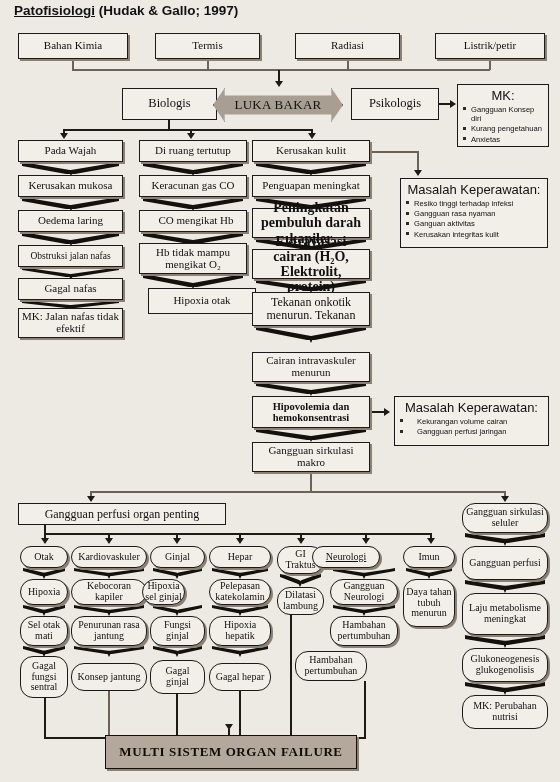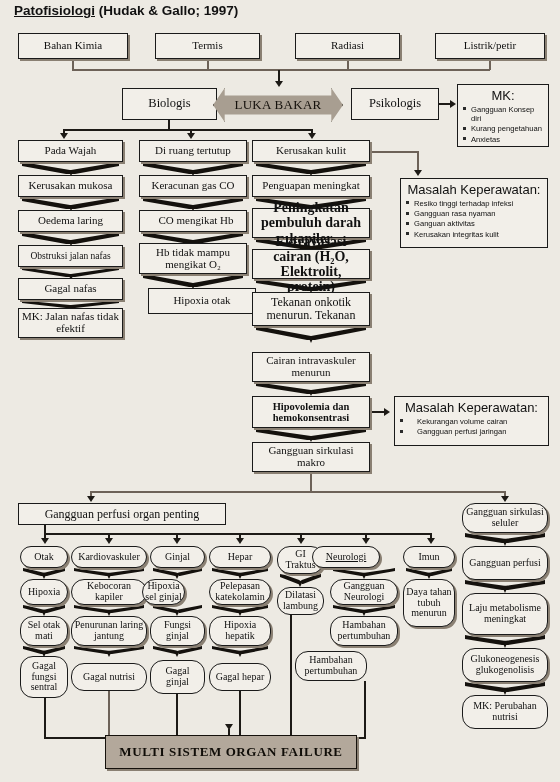--- a/index.html
+++ b/index.html
@@ -411,21 +411,21 @@
       </svg>
     </div>
   <div class="chev" style="left:330px;top:604px;">
       <svg width="68" height="12" viewBox="0 0 68 12">
         <path d="M3 1 L3 4 L31 9 L35 9 L35 6 L8 2 Z M65 1 L65 4 L37 9 L33 9 L33 6 L60 2 Z" fill="#14110d"></path>
         <path d="M31 6 L37 6 L34 12 Z" fill="#14110d"></path>
       </svg>
     </div>
 
   <div class="node sh tiny" style="left:20px;top:616px;width:48px;height:30px;">Sel otak mati</div>
-  <div class="node sh tiny" style="left:71px;top:616px;width:76px;height:30px;">Penurunan laring jantung</div>
+  <div class="node sh tiny" style="left:71px;top:616px;width:76px;height:30px;">Penurunan rasa jantung</div>
   <div class="node sh tiny" style="left:150px;top:616px;width:55px;height:30px;">Fungsi ginjal</div>
   <div class="node sh tiny" style="left:209px;top:616px;width:62px;height:30px;">Hipoxia hepatik</div>
   <div class="node sh tiny" style="left:330px;top:616px;width:68px;height:30px;">Hambahan pertumbuhan</div>
 
   <div class="chev" style="left:20px;top:645px;">
       <svg width="48" height="12" viewBox="0 0 48 12">
         <path d="M3 1 L3 4 L21 9 L25 9 L25 6 L8 2 Z M45 1 L45 4 L27 9 L23 9 L23 6 L40 2 Z" fill="#14110d"></path>
         <path d="M21 6 L27 6 L24 12 Z" fill="#14110d"></path>
       </svg>
     </div>
@@ -442,21 +442,21 @@
       </svg>
     </div>
   <div class="chev" style="left:209px;top:645px;">
       <svg width="62" height="12" viewBox="0 0 62 12">
         <path d="M3 1 L3 4 L28 9 L32 9 L32 6 L8 2 Z M59 1 L59 4 L34 9 L30 9 L30 6 L54 2 Z" fill="#14110d"></path>
         <path d="M28 6 L34 6 L31 12 Z" fill="#14110d"></path>
       </svg>
     </div>
 
   <div class="node tiny" style="left:20px;top:656px;width:48px;height:42px;">Gagal fungsi sentral</div>
-  <div class="node tiny" style="left:71px;top:663px;width:76px;height:28px;">Gagal nutrisi</div>
+  <div class="node tiny" style="left:71px;top:663px;width:76px;height:28px;">Konsep jantung</div>
   <div class="node tiny" style="left:150px;top:660px;width:55px;height:34px;">Gagal ginjal</div>
   <div class="node tiny" style="left:209px;top:663px;width:62px;height:28px;">Gagal hepar</div>
   <div class="node tiny" style="left:295px;top:651px;width:72px;height:30px;">Hambahan pertumbuhan</div>
 
   <div class="lnk" style="left:44px;top:698px;width:1.5px;height:40px;"></div>
   <div class="ln" style="left:108px;top:691px;width:1.5px;height:47px;"></div>
   <div class="lnk" style="left:176px;top:694px;width:1.5px;height:44px;"></div>
   <div class="lnk" style="left:239px;top:691px;width:1.5px;height:47px;"></div>
   <div class="lnk" style="left:290px;top:615px;width:1.5px;height:123px;"></div>
   <div class="lnk" style="left:364px;top:681px;width:1.5px;height:57px;"></div>

